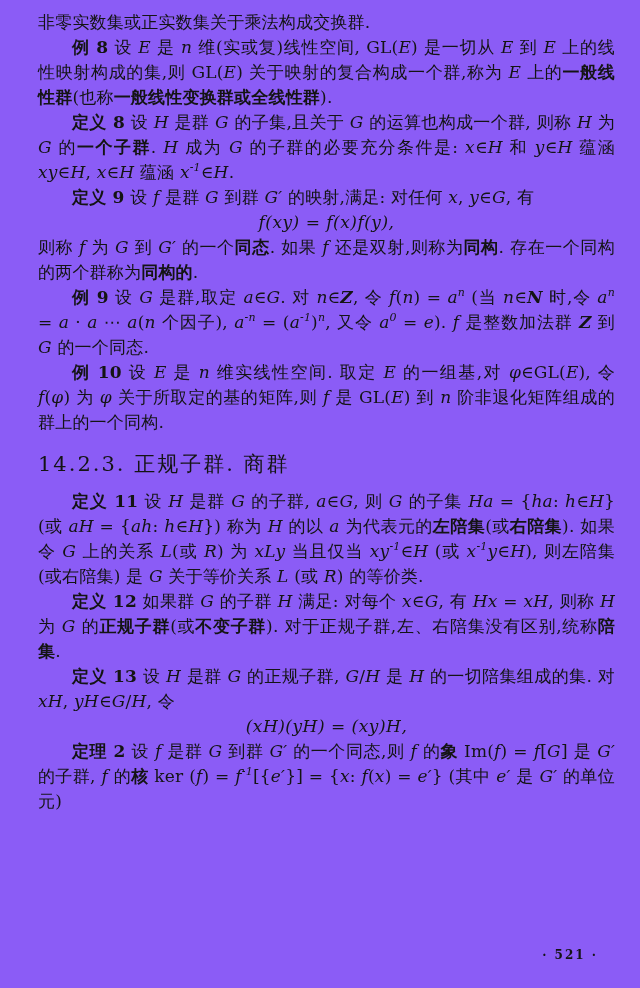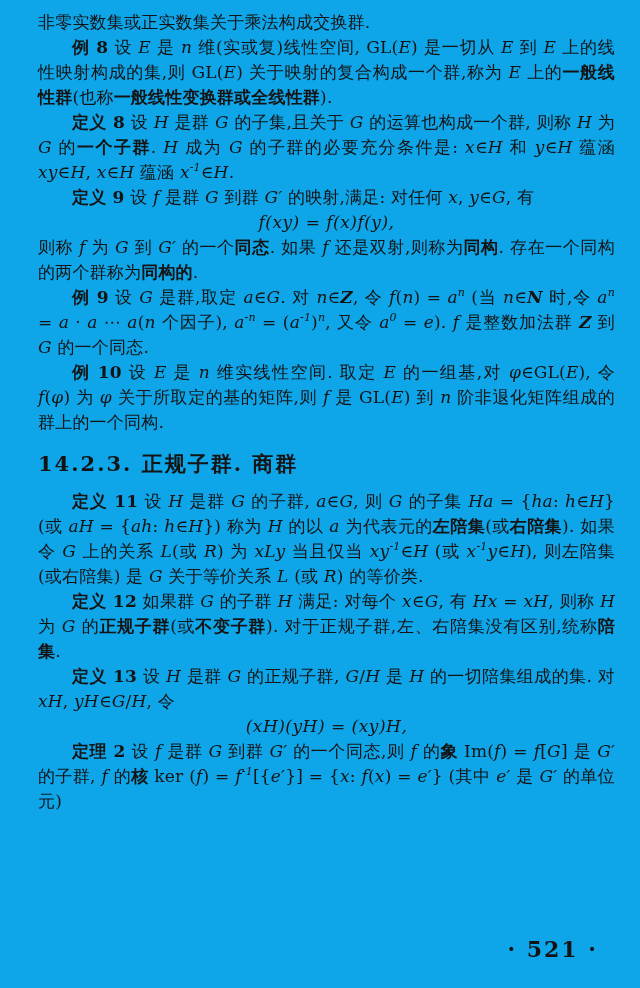--- a/index.html
+++ b/index.html
@@ -4,21 +4,21 @@
 <style>
   html,body{margin:0;padding:0;}
   body{
     width:640px;height:988px;
     background:#e9e7e1;
     font-family:"DejaVu Serif","Liberation Serif",serif;
   }
   .page{
     position:relative;
     width:640px;height:988px;
-    background:#0ea5e9;
+    background:#8b5cf6;
     color:#141414;
     overflow:hidden;
   }
   .content{
     position:absolute;
     left:38px;top:10px;width:577px;
     font-size:17px;
     line-height:25px;
     text-align:justify;
     letter-spacing:0.2px;
@@ -31,35 +31,35 @@
     letter-spacing:0.5px;
   }
   .para.heading{
     font-size:21px;
     line-height:26px;
     margin-top:16px;
     margin-bottom:12px;
     text-indent:0;
     text-align:left;
     letter-spacing:2px;
-    font-weight:bold;
+    font-weight:normal;
   }
   .b{font-weight:bold;}
   .i{font-style:italic;}
   .bi{font-weight:bold;font-style:italic;}
   sup{
     font-size:11px;
     line-height:0;
     vertical-align:super;
     font-style:italic;
   }
   .pagenum{
     position:absolute;
     right:42px;bottom:26px;
-    font-size:22px;
+    font-size:12px;
     font-weight:bold;
     letter-spacing:2px;
     margin-left:9px;
   }
 </style>
 </head>
 <body>
 
 <div class="page">
   <div class="content">

